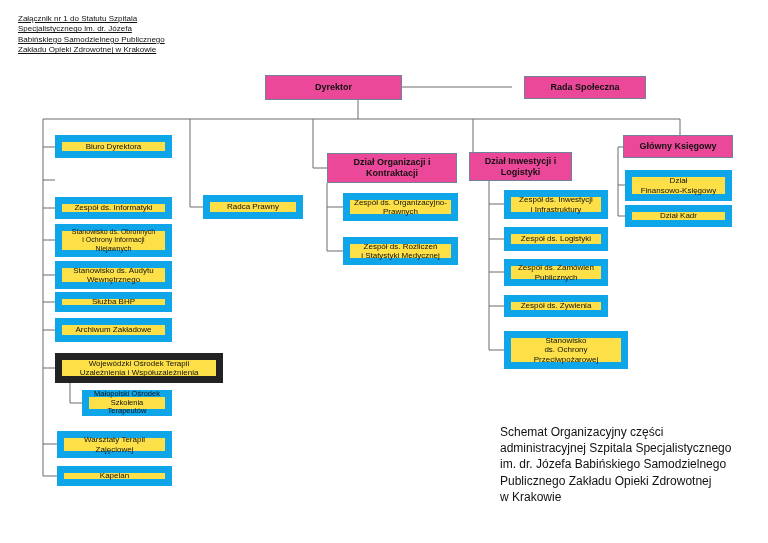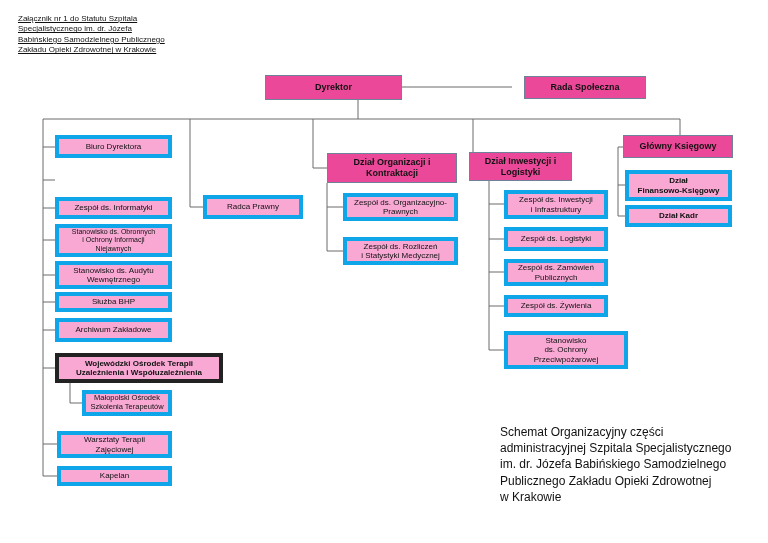--- a/index.html
+++ b/index.html
@@ -9,35 +9,35 @@
     width:768px;height:543px;
     background:#ffffff;
     font-family:"Liberation Sans","DejaVu Sans",sans-serif;
     color:#111;
     overflow:hidden;
   }
   #connectors{position:absolute;left:0;top:0;width:768px;height:543px;}
   .box{
     position:absolute;
     box-sizing:border-box;
-    background:#f9a8d4;
-    border:4px solid #0ea5e9;
+    background:#fde047;
+    border:7px solid #0ea5e9;
     display:flex;align-items:center;justify-content:center;
     text-align:center;
     font-size:8px;line-height:1.18;
     white-space:pre-line;
     padding:1px 2px;
   }
   .hl{
     background:#ec4899;
     border:1px solid #70819a;
     font-weight:bold;
     font-size:9px;
   }
-  .b{font-weight:bold;}
+  .b{font-weight:normal;}
   .fs7{font-size:7px;}
   .fs75{font-size:7.5px;}
   .note{
     position:absolute;left:18px;top:14px;width:230px;
     font-size:8px;line-height:1.3;white-space:pre-line;text-align:left;text-decoration:underline;
   }
   .caption{
     position:absolute;left:500px;top:424px;width:262px;
     font-size:12px;line-height:1.35;white-space:pre-line;text-align:left;
   }

